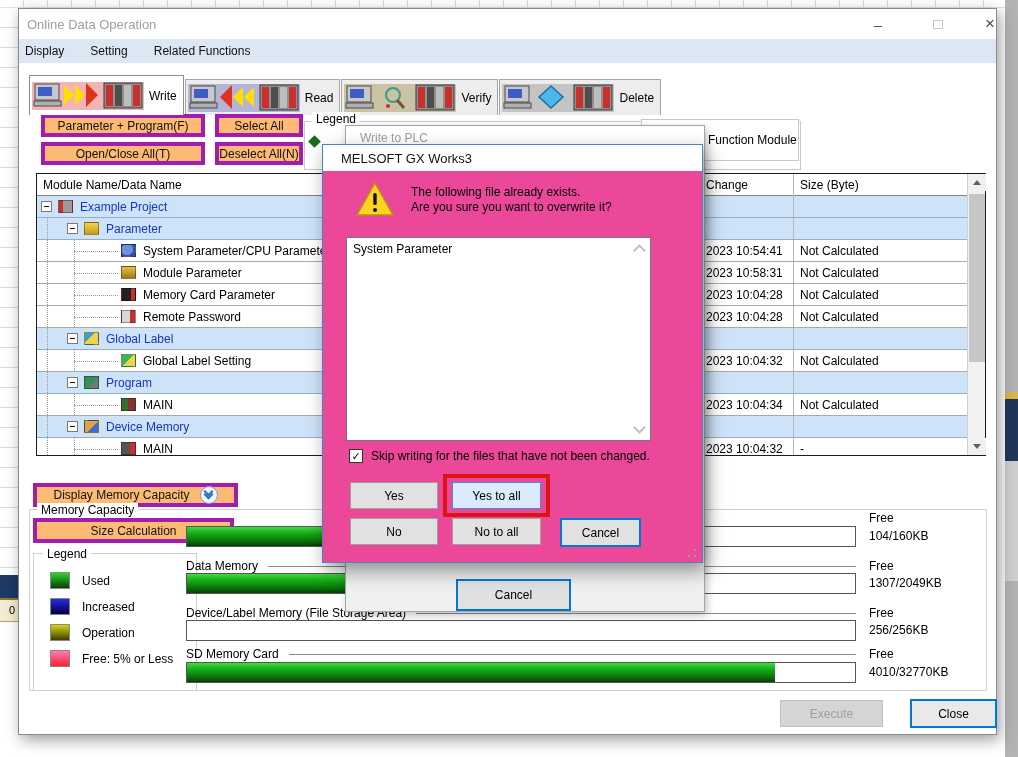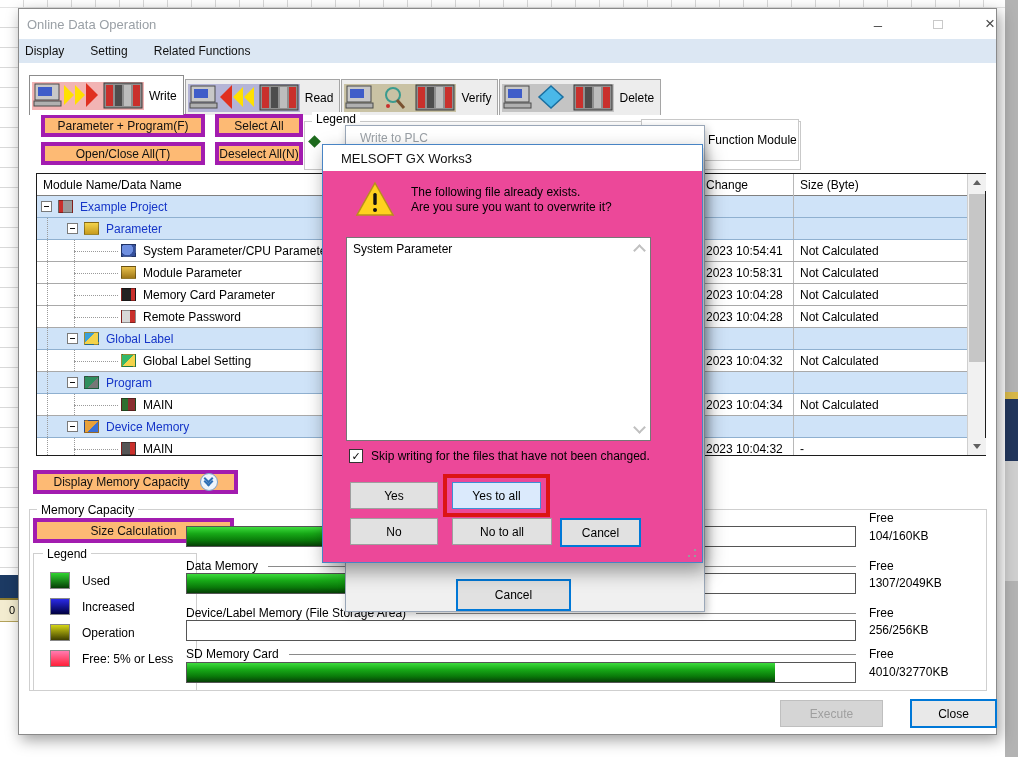--- a/index.html
+++ b/index.html
@@ -84,21 +84,21 @@
   .device-memory-icon{background:linear-gradient(135deg,#e8a13a 0 55%,#3a6fd8 55%)}
   .device-memory-main-icon{background:linear-gradient(90deg,#555 0 60%,#c9302c 60%)}
   
   .tscroll{position:absolute;right:0;top:0;width:18px;height:281px;background:#f1f1f1;border-left:1px solid #cfcfcf}
   .tarrow{position:absolute;left:0;width:18px;height:17px;display:flex;align-items:center;justify-content:center;background:#f1f1f1}
   .arr-up{width:0;height:0;border-left:4px solid transparent;border-right:4px solid transparent;border-bottom:5px solid #606060}
   .arr-down{width:0;height:0;border-left:4px solid transparent;border-right:4px solid transparent;border-top:5px solid #606060}
   .tthumb{position:absolute;left:1px;top:20px;width:16px;height:168px;background:#c6c6c6}
 
   
-  .dmc-btn{left:14px;top:461px;width:205px;height:24px;display:flex;align-items:center;justify-content:center;gap:10px}
+  .dmc-btn{left:14px;top:474px;width:205px;height:24px;display:flex;align-items:center;justify-content:center;gap:10px}
   .chev-circle{width:18px;height:18px;border-radius:50%;border:1px solid #7aa0cc;background:#eef4fb;display:flex;flex-direction:column;align-items:center;justify-content:center;gap:0}
   .chev{width:7px;height:7px;border-right:2px solid #2f6fb5;border-bottom:2px solid #2f6fb5}
   .chev.down{transform:rotate(45deg);margin-top:-4px}
   .mem-group{left:10px;top:500px;width:958px;height:182px;border:1px solid #cfcfcf;background:#fff}
   .mem-chip{left:18px;top:494px;background:#fff;padding:0 4px}
   .sizecalc-btn{left:14px;top:509px;width:201px;height:25px}
   .legend2{left:14px;top:544px;width:164px;height:138px;border:1px solid #cfcfcf}
   .legend2-chip{left:24px;top:538px;background:#fff;padding:0 4px}
   .legend2-items{position:absolute;left:16px;top:18px;display:flex;flex-direction:column;gap:9px}
   .lg-item{display:flex;align-items:center;gap:12px}
@@ -130,21 +130,21 @@
   .listbox .item{padding:4px 6px}
   .lb-chev{position:absolute;right:6px;width:9px;height:9px;border-right:2px solid #c0c0c0;border-bottom:2px solid #c0c0c0}
   .lb-up{top:8px;transform:rotate(-135deg)}
   .lb-down{bottom:8px;transform:rotate(45deg)}
   .chk-row{position:absolute;left:26px;top:304px;display:flex;align-items:center;gap:8px}
   .chk-box{width:14px;height:14px;background:#fff;border:1px solid #333;display:flex;align-items:center;justify-content:center;font-size:11px;line-height:1}
   .m-btn{position:absolute;width:88px;height:27px;background:#e1e1e1;border:1px solid #9e9e9e;display:flex;align-items:center;justify-content:center}
   .mb-yes{left:27px;top:337px}
   .mb-yesall{left:129px;top:337px;width:89px;background:#dbeafc;border:1px solid #3f8fd6}
   .mb-no{left:27px;top:373px}
-  .mb-noall{left:129px;top:373px;width:100px}
+  .mb-noall{left:129px;top:373px;width:89px}
   .mb-cancel{left:237px;top:373px;width:81px;height:29px;border:2px solid #0078d7}
   .red-box{position:absolute;left:120px;top:329px;width:107px;height:43px;border:4px solid #dc1414;pointer-events:none;z-index:5}
   .grip{position:absolute;right:5px;bottom:4px;width:10px;height:10px;background:
     radial-gradient(circle at 8px 2px,#9a9a9a 1px,transparent 1.4px),
     radial-gradient(circle at 8px 8px,#9a9a9a 1px,transparent 1.4px),
     radial-gradient(circle at 2px 8px,#9a9a9a 1px,transparent 1.4px)}
 </style>
 </head>
 <body>
 

